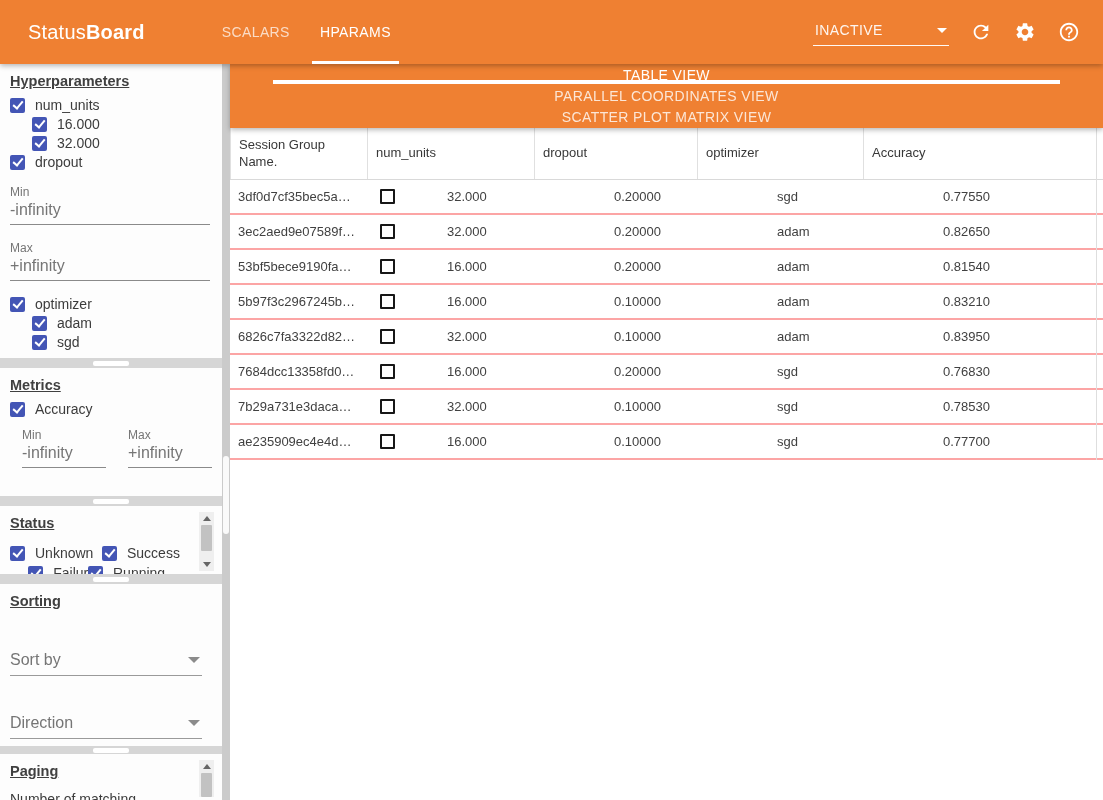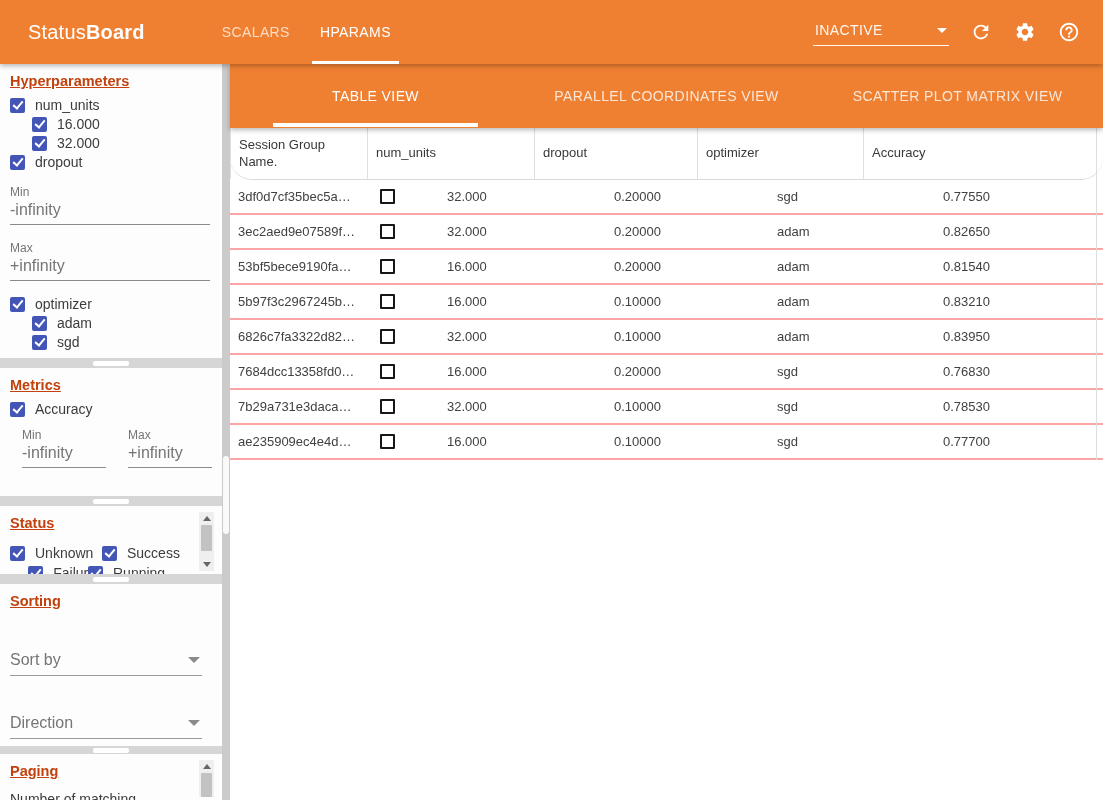--- a/index.html
+++ b/index.html
@@ -39,21 +39,21 @@
   .sidebar{width:222px;background:var(--side-gray);display:flex;flex-direction:column;overflow:hidden;}
   .sidebar-scroll{width:8px;background:#cbcbcb;position:relative;}
   .sidebar-scroll .thumb{position:absolute;left:1px;width:6px;top:392px;height:78px;
     background:#fafafa;border-radius:3px;}
   .main{flex:1;display:flex;flex-direction:column;background:#fff;min-width:0;}
 
   
   .card{background:var(--card);padding:4px 8px 6px 10px;position:relative;overflow:hidden;flex:none;}
   .gap{height:10px;flex:none;display:flex;align-items:center;justify-content:center;}
   .handle{width:36px;height:5px;background:#fff;border-radius:2px;cursor:row-resize;}
-  .sec-title{display:inline-block;font-size:14.5px;font-weight:bold;color:#c2410c;
+  .sec-title{display:inline-block;font-size:14.5px;font-weight:bold;color:#404040;
     text-decoration:underline;margin:5px 0 6px 0;}
   .cb-row{display:flex;align-items:center;gap:10px;height:18px;margin:1px 0;
     font-size:14px;color:var(--txt);}
   .cb-row.indent{margin-left:22px;}
   .checkbox{width:15px;height:15px;flex:none;border-radius:2px;background:var(--cb-blue);
     position:relative;cursor:pointer;}
   .checkbox::after{content:'';position:absolute;left:4.5px;top:1.5px;width:4px;height:8px;
     border:solid #fff;border-width:0 2px 2px 0;transform:rotate(40deg);}
   .field-label{font-size:12px;color:var(--muted);}
   .line-input{display:block;border:none;outline:none;background:transparent;
@@ -76,31 +76,31 @@
   .select{width:192px;border-bottom:1px solid #9a9a9a;color:var(--muted);font-size:16px;
     padding:3px 2px 6px 0;display:flex;justify-content:space-between;align-items:center;cursor:pointer;}
   .tri-down-gray{width:0;height:0;border-left:6px solid transparent;
     border-right:6px solid transparent;border-top:6px solid #8b8b8b;}
   .sortby{margin-top:33px;}
   .direction{margin-top:35px;}
   .paging-info{font-size:14px;color:var(--txt);margin-top:6px;width:172px;line-height:1.25;}
 
   
   .view-tabs{height:64px;background:var(--orange);display:flex;position:relative;z-index:4;
-    box-shadow:0 2px 5px rgba(0,0,0,.28);}
+    box-shadow:0 2px 5px rgba(0,0,0,.28);flex-direction:column;}
   .view-tab{flex:1;display:flex;align-items:center;justify-content:center;color:rgba(255,255,255,.8);
     font-size:14px;letter-spacing:.4px;position:relative;cursor:pointer;text-align:center;}
   .view-tab.active{color:#fff;}
   .view-tab.active::after{content:'';position:absolute;left:43px;right:43px;bottom:1px;
     height:4px;background:#fff;}
 
   
   .table-area{position:relative;flex:1;background:#fff;}
   .right-border{position:absolute;top:0;right:6px;width:1px;height:332px;background:#dedede;}
-  .thead{display:flex;height:52px;border-bottom:1px solid #d9d9d9;border-radius:22px;}
+  .thead{display:flex;height:52px;border-bottom:1px solid #d9d9d9;}
   .th{font-size:13px;color:#383838;padding:0 8px;display:flex;align-items:center;
     border-left:1px solid #e0e0e0;line-height:1.3;}
   .tr{display:flex;height:35px;border-bottom:2px solid #fca5a5;align-items:center;
     font-size:13px;color:#414141;}
   .td{padding-left:8px;white-space:nowrap;overflow:hidden;}
   .col-name{width:137px;}
   .col-show{width:72px;}
   .col-num{width:167px;}
   .col-drop{width:163px;}
   .col-opt{width:166px;}

